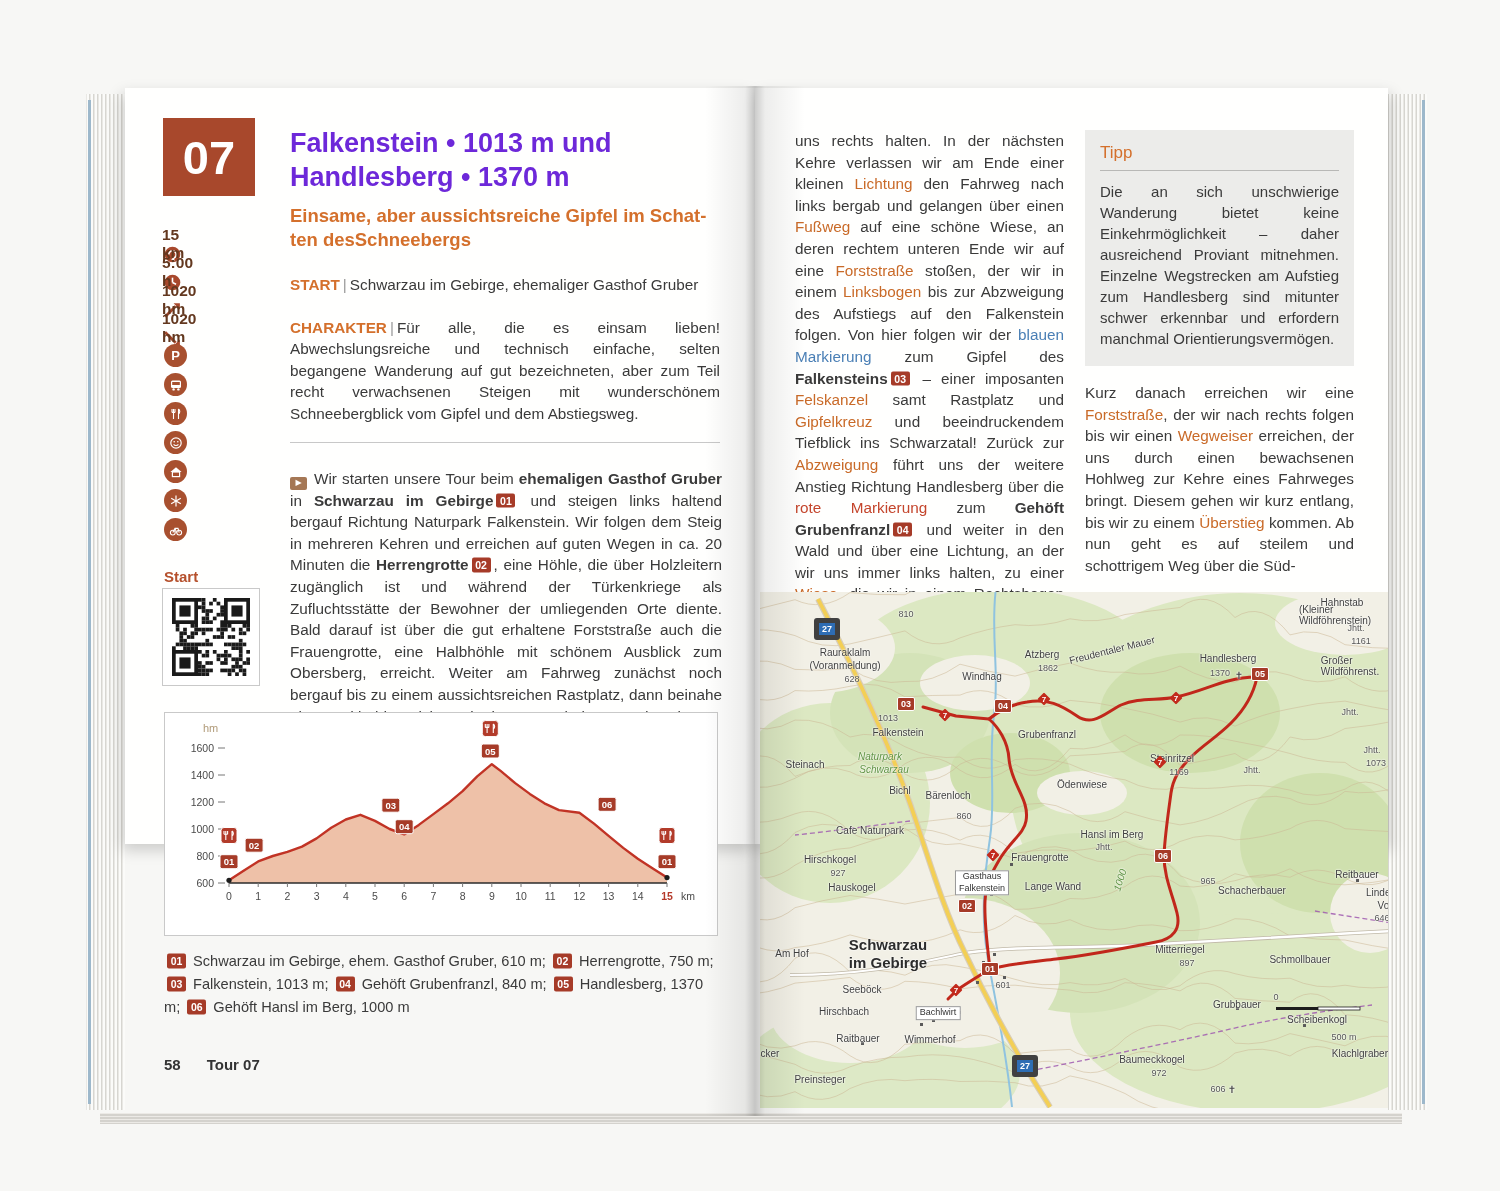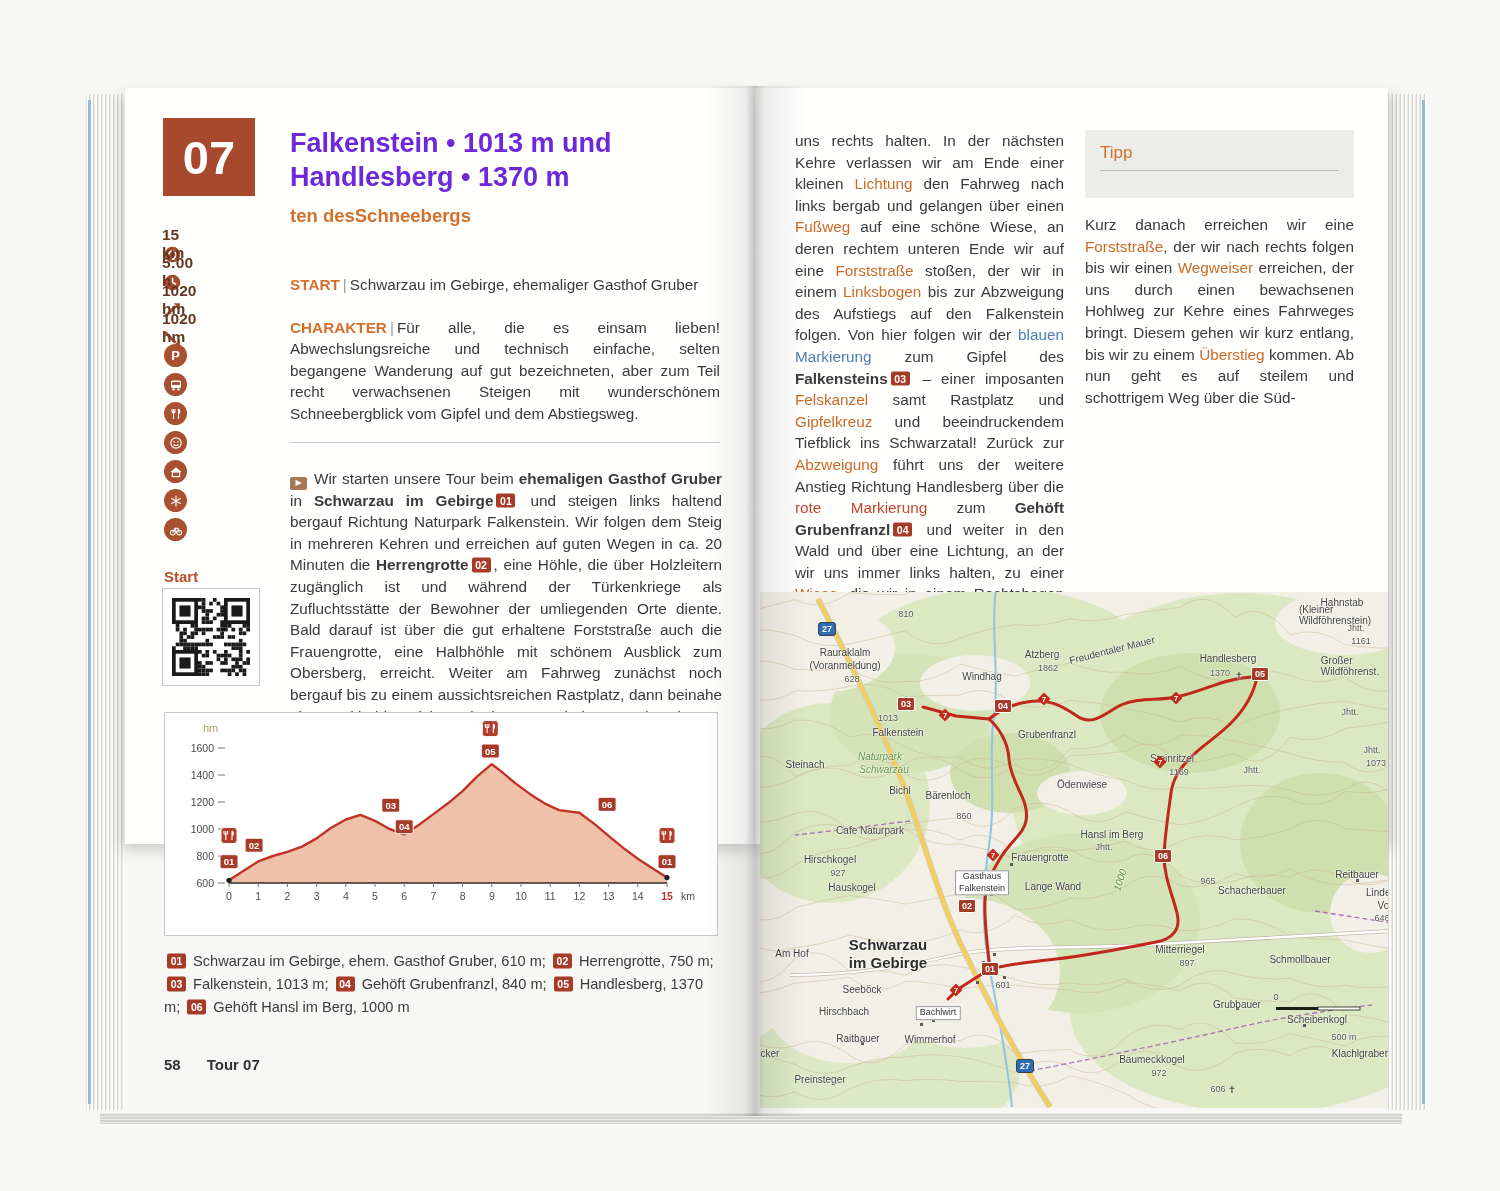--- a/index.html
+++ b/index.html
@@ -72,21 +72,21 @@
   .ml{position:absolute;transform:translate(-50%,-50%);white-space:pre-line;
       text-shadow:0 0 2px #fff,0 0 2px #fff;}
   .ml-pl{font-size:10px;color:#3f3f3f;}
   .ml-el{font-size:9px;color:#555;}
   .ml-big{font-size:15px;font-weight:bold;color:#2c2c2c;text-align:center;line-height:1.2;}
   .ml-grn{font-size:10px;font-style:italic;color:#5f9343;}
   .ml-box{font-size:9px;color:#333;background:#fff;border:1px solid #999;padding:0 3px;line-height:1.3;
           text-align:center;text-shadow:none;}
   .ml-badge{font-size:9px;font-weight:bold;color:#fff;background:#a63b28;border:1px solid #fff;
             border-radius:2px;padding:1px 3px;text-shadow:none;}
-  .ml-road{font-size:9px;font-weight:bold;color:#fff;background:#2e6db4;border:1px solid #404040;
+  .ml-road{font-size:9px;font-weight:bold;color:#fff;background:#2e6db4;border:5px solid #404040;
            border-radius:3px;padding:1px 3px;text-shadow:none;}
   .ml-dia{width:13px;height:13px;background:#c22a1c;color:#fff;font-size:8px;font-weight:bold;
           line-height:13px;text-align:center;text-shadow:none;
           clip-path:polygon(50% 0,100% 50%,50% 100%,0 50%);}
   .ml-cross{font-size:10px;color:#444;}
 </style>
 </head>
 <body>
 
 <div id="screen">
@@ -96,20 +96,21 @@
 
   <div class="page page-left">
     <div class="tour-badge">07</div>
 
     <div class="title">
       <div style="position:static">Falkenstein • 1013 m und</div>
       <div style="position:static">Handlesberg • 1370 m</div>
     </div>
 
     <div class="subtitle">
+      <div style="position:static">Einsame, aber aussichtsreiche Gipfel im Schat-</div>
       <div style="position:static">ten desSchneebergs</div>
     </div>
 
     <div class="stats" id="stats">
         <div class="stat">
           <span style="position: static;">
             <svg viewBox="0 0 20 20" width="21" height="21">
               <circle cx="10" cy="10" r="7.4" fill="#a8482c"></circle>
               <path d="M6.5,10 a3.5,3.5 0 1 1 3.5,3.5" fill="none" stroke="#fff" stroke-width="1.6"></path>
               <path d="M8.6,14.6 l3,-1.6 l0.3,3.2 z" fill="#fff"></path>
@@ -547,20 +548,21 @@
     </div>
   </div>
 
   <div class="page page-right">
     <div class="col1"><span>uns rechts halten. In der nächsten Kehre verlassen wir am Ende einer kleinen </span><span class="sa">Lichtung</span><span> den Fahrweg nach links bergab und gelangen über einen </span><span class="sa">Fußweg</span><span> auf eine schöne Wiese, an deren rechtem unteren Ende wir auf eine </span><span class="sa">Forststraße</span><span> stoßen, der wir in einem </span><span class="sa">Linksbogen</span><span> bis zur Abzweigung des Aufstiegs auf den Falkenstein folgen. Von hier folgen wir der </span><span class="sblu">blauen Markierung</span><span> zum Gipfel des </span><span class="sb">Falkensteins</span><span class="nbadge">03</span><span> – einer imposanten </span><span class="sa">Felskanzel</span><span> samt Rastplatz und </span><span class="sa">Gipfelkreuz</span><span> und beeindruckendem Tiefblick ins Schwarzatal! Zurück zur </span><span class="sa">Abzweigung</span><span> führt uns der weitere Anstieg Richtung Handlesberg über die </span><span class="sred">rote Markierung</span><span> zum </span><span class="sb">Gehöft Grubenfranzl</span><span class="nbadge">04</span><span> und weiter in den Wald und über eine Lichtung, an der wir uns immer links halten, zu einer </span><span class="sa">Wiese</span><span>, die wir in einem Rechtsbogen stetig leicht bergauf überqueren.</span></div>
 
     <div class="col2">
       <div class="tip">
         <span class="tip-title">Tipp</span>
         <span class="tip-rule"></span>
+        <span class="tip-text">Die an sich unschwierige Wanderung bietet keine Einkehrmöglichkeit – daher ausreichend Proviant mitnehmen. Einzelne Wegstrecken am Aufstieg zum Handlesberg sind mitunter schwer erkennbar und erfordern manchmal Orientierungsvermögen.</span>
       </div>
       <div class="col2-para"><span>Kurz danach erreichen wir eine </span><span class="sa">Forststraße</span><span>, der wir nach rechts folgen bis wir einen </span><span class="sa">Wegweiser</span><span> erreichen, der uns durch einen bewachsenen Hohlweg zur Kehre eines Fahrweges bringt. Diesem gehen wir kurz entlang, bis wir zu einem </span><span class="sa">Überstieg</span><span> kommen. Ab nun geht es auf steilem und schottrigem Weg über die Süd-</span></div>
     </div>
 
     <div class="map">
       <svg width="632" height="516" viewBox="0 0 632 514">
         <rect x="0" y="0" width="632" height="514" fill="#f2f0e6"></rect>
 
         <g>
           <ellipse cx="480" cy="190" rx="230" ry="190" fill="#dce8c2"></ellipse>

